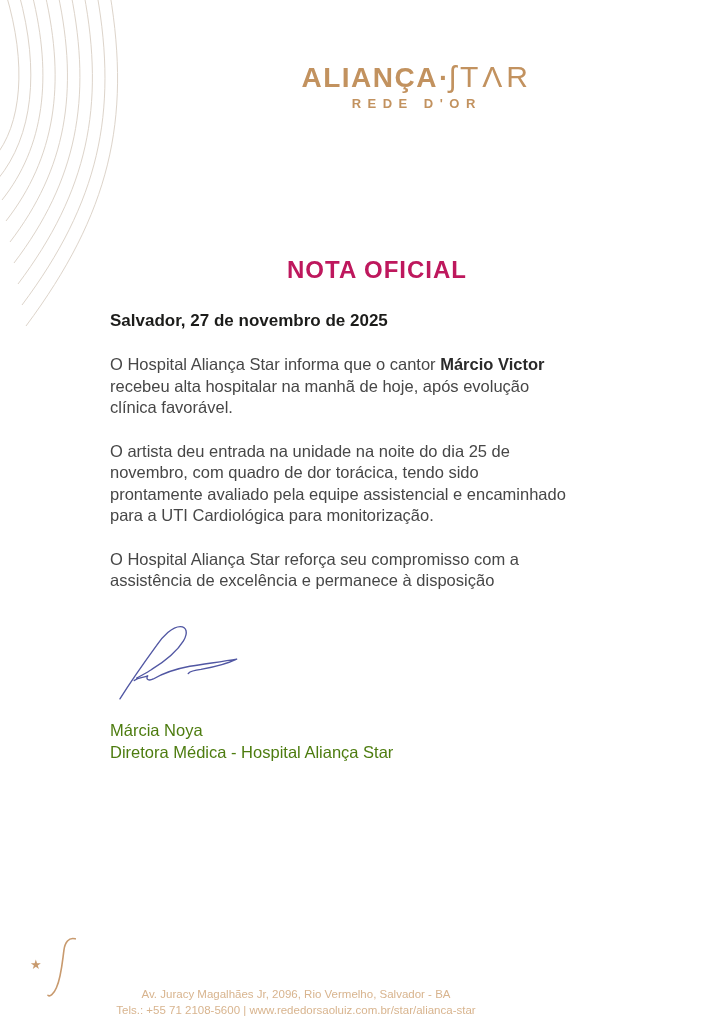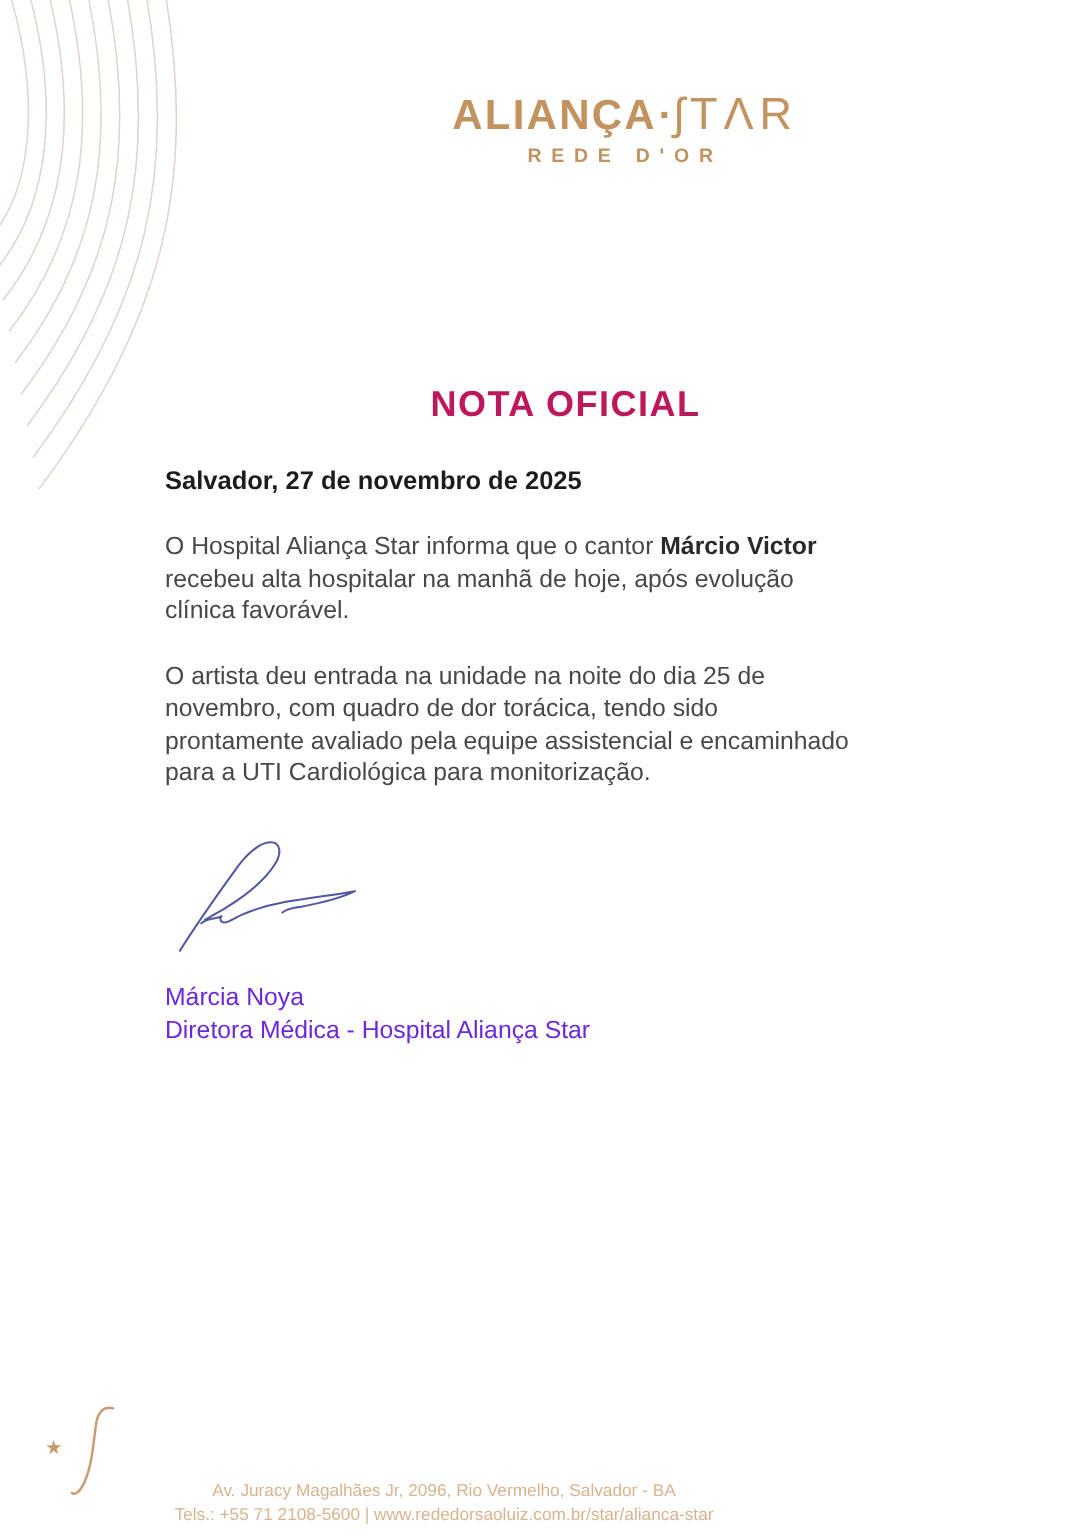--- a/index.html
+++ b/index.html
@@ -64,21 +64,21 @@
     white-space: pre-line;
   }
   .para strong { font-weight: 700; color: #2a2a2a; }
 
   .signature { display: block; margin: 4px 0 10px 2px; }
 
   .sig-name, .sig-role {
     margin: 0;
     font-size: 16.5px;
     line-height: 22px;
-    color: #6d28d9;
+    color: #4d7c0f;
   }
 
   
   .mark { position: absolute; left: 30px; top: 936px; width: 80px; height: 70px; }
   .mark-star {
     position: absolute; left: 0; top: 22px;
     color: #c89a6e; font-size: 13px; line-height: 1;
   }
   .mark-s { position: absolute; left: 16px; top: 0; }
 
@@ -127,20 +127,22 @@
     <p class="para"><span>O Hospital Aliança Star informa que o cantor </span><strong>Márcio Victor</strong><span>
 recebeu alta hospitalar na manhã de hoje, após evolução
 clínica favorável.</span></p>
 
     <p class="para">O artista deu entrada na unidade na noite do dia 25 de
 novembro,  com quadro de dor torácica, tendo sido
 prontamente avaliado pela equipe assistencial e encaminhado
 para a UTI Cardiológica para monitorização.</p>
 
 
+    <p class="para">O Hospital Aliança Star reforça seu compromisso com a
+assistência de excelência e permanece à disposição</p>
 
     <svg class="signature" width="135" height="95" viewBox="0 0 170 100" fill="none">
       <g stroke="#5157a3" stroke-width="1.7" stroke-linecap="round" stroke-linejoin="round">
         <path d="M10,97 C22,78 40,52 56,30 C64,18 76,6 86,6 C94,6 96,14 90,24 C82,37 66,50 50,60 C44,64 36,68 31,71"></path>
         <path d="M28,74 C34,69 40,71 45,68 C42,72 46,75 52,72 C64,65 82,59 98,56 C116,53 140,50 157,47 C147,52 128,57 112,60 C104,61 98,63 96,65"></path>
       </g>
     </svg>
 
     <p class="sig-name">Márcia Noya</p>
     <p class="sig-role">Diretora Médica - Hospital Aliança Star</p>

